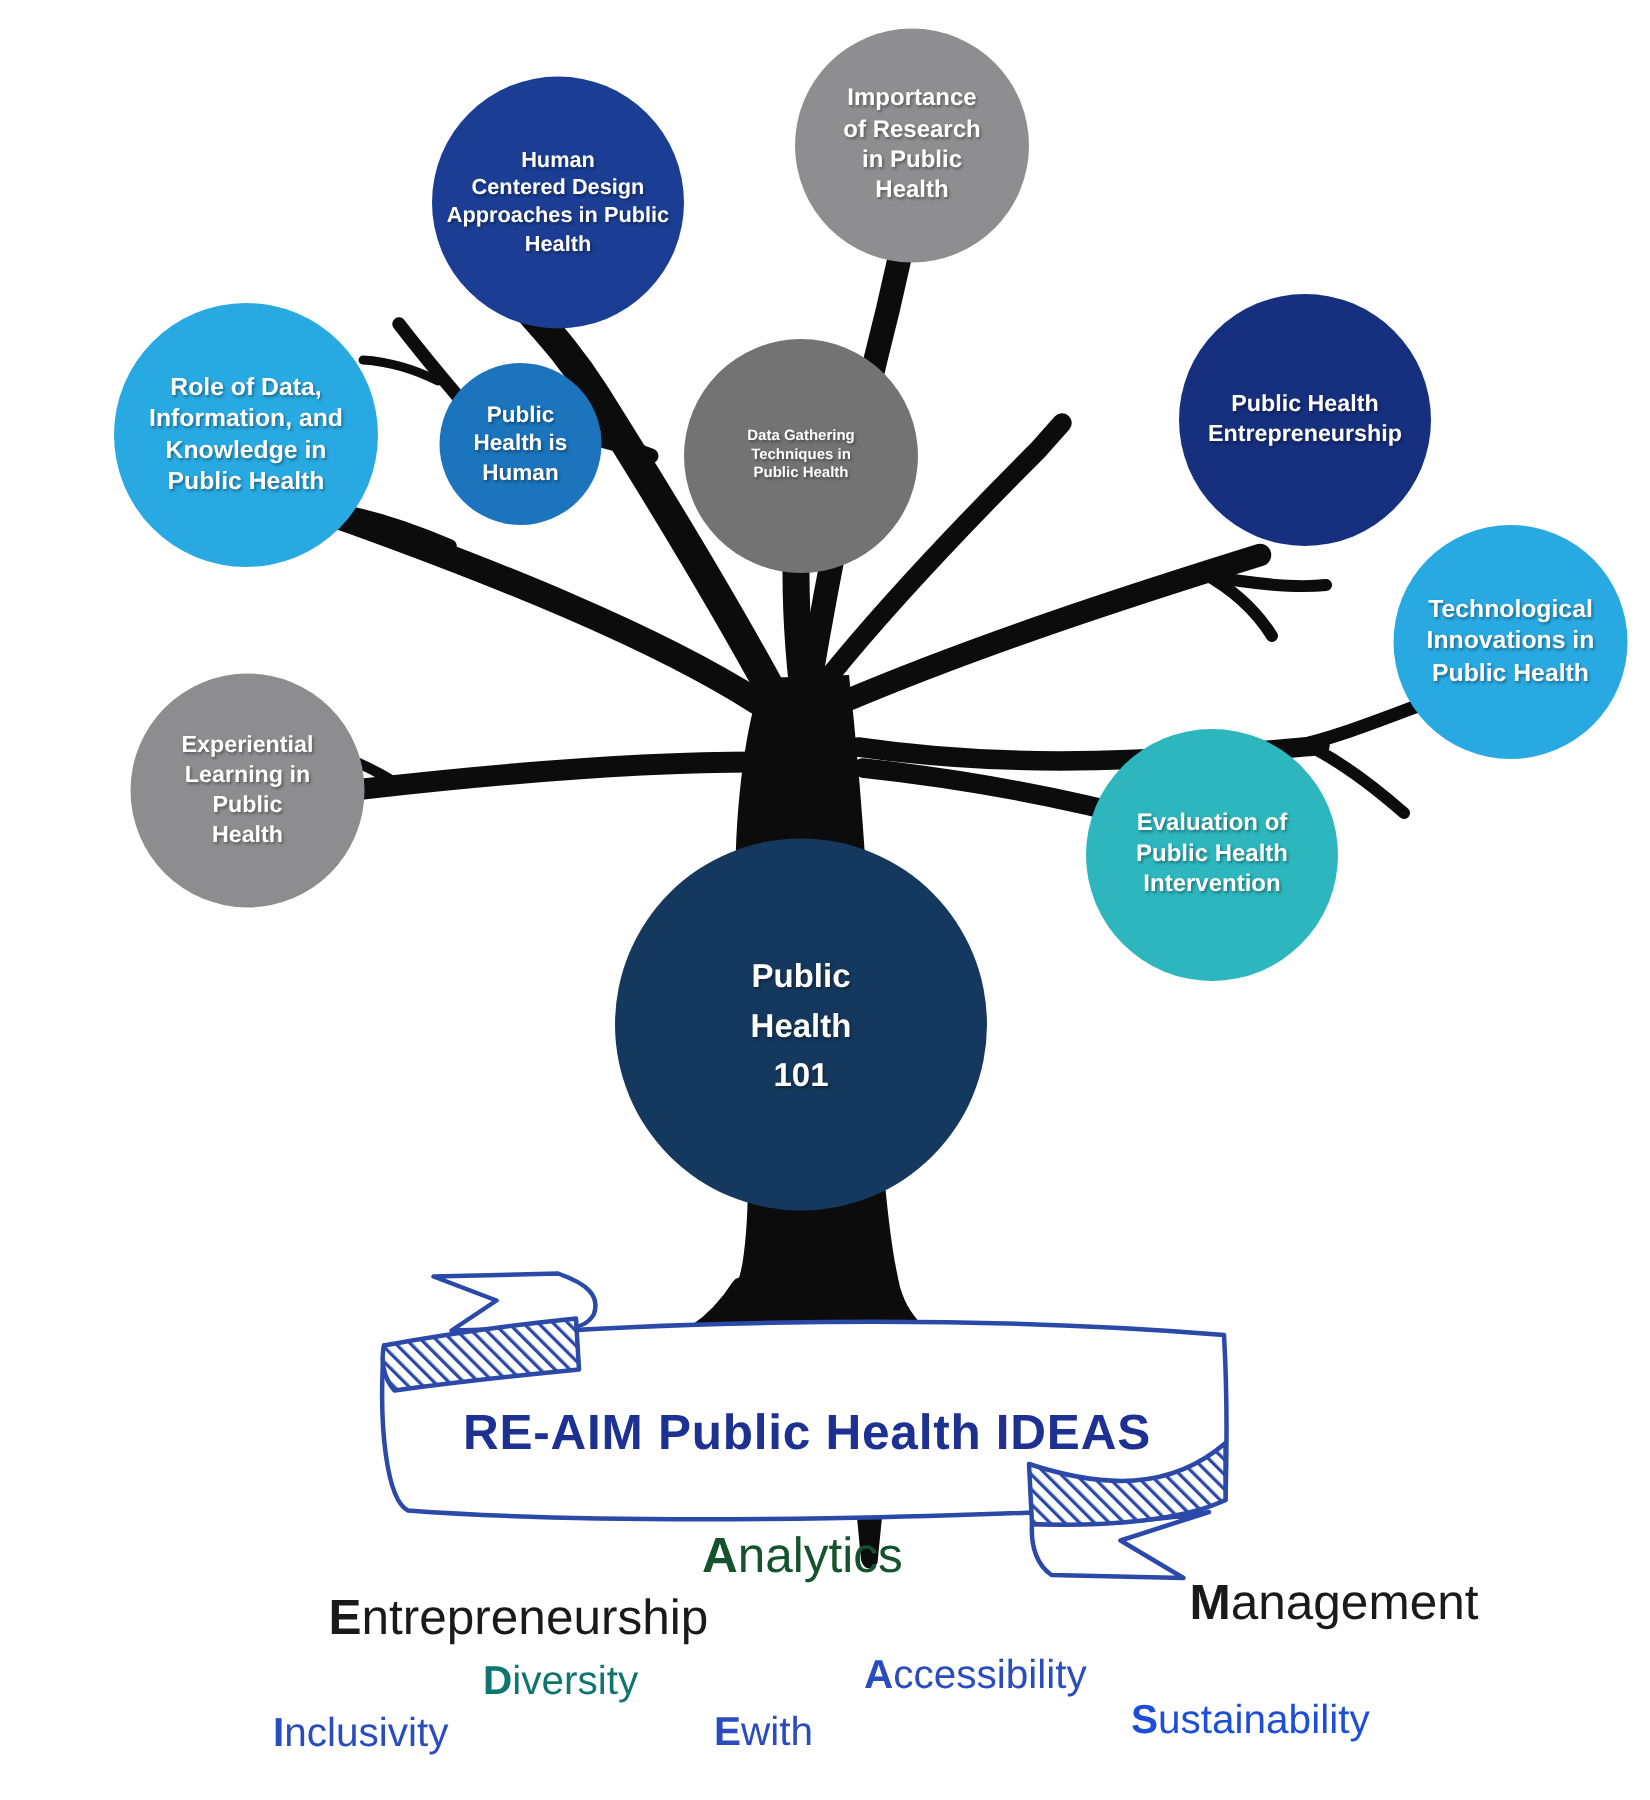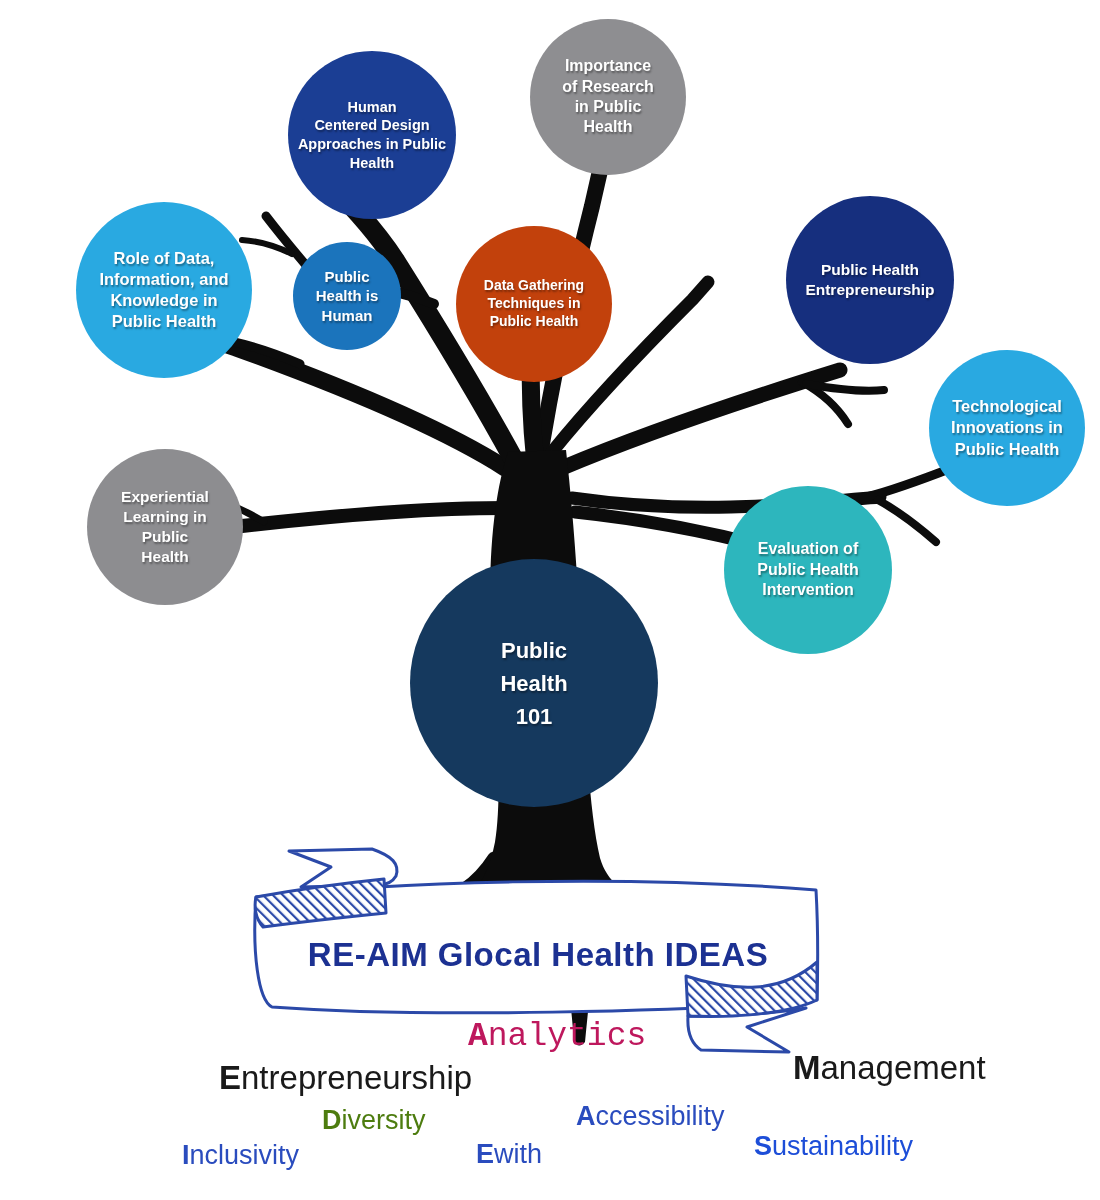--- a/index.html
+++ b/index.html
@@ -71,21 +71,21 @@
         <span>Public Health</span>
       </div>
   </div>
   <div class="bubble" style="left: 293px; top: 242px; width: 108px; height: 108px; font-size: 15px; background-color: rgb(27, 116, 188);">
     <div class="bl">
         <span>Public</span>
         <span>Health is</span>
         <span>Human</span>
       </div>
   </div>
-  <div class="bubble" style="left: 456px; top: 226px; width: 156px; height: 156px; font-size: 14px; background-color: #c2410c;">
+  <div class="bubble" style="left: 456px; top: 226px; width: 156px; height: 156px; font-size: 10px; background-color: #737373;">
     <div class="bl">
         <span>Data Gathering</span>
         <span>Techniques in</span>
         <span>Public Health</span>
       </div>
   </div>
   <div class="bubble" style="left: 786px; top: 196px; width: 168px; height: 168px; font-size: 15.5px; background-color: rgb(22, 47, 126);">
     <div class="bl">
         <span>Public Health</span>
         <span>Entrepreneurship</span>
@@ -129,24 +129,24 @@
       </pattern>
     </defs>
     <g stroke-width="3" stroke-linejoin="round">
       <path fill="#ffffff" d="M 289 851 L 372 849 C 392 856 400 864 396 876 C 392 883 386 885 378 885 L 301 887 L 331 867 Z" stroke="#2b49a8"></path>
       <path fill="#ffffff" d="M 256 897 C 390 882 620 874 816 890 C 818 925 818 965 817 1000 C 690 1012 420 1018 272 1007 C 258 1000 252 952 256 897 Z" stroke="#2b49a8"></path>
       <path fill="url(#hatch)" d="M 256 897 C 300 889 345 883 384 879 L 386 913 C 345 917 300 922 263 927 C 255 918 254 906 256 897 Z" stroke="#2b49a8"></path>
       <path fill="#ffffff" d="M 688 1016 C 687 1032 692 1044 701 1050 L 789 1052 L 747 1027 L 806 1008 C 770 1014 720 1017 688 1016 Z" stroke="#2b49a8"></path>
       <path fill="url(#hatch)" d="M 686 976 C 735 992 780 994 817 962 L 817 1000 C 790 1013 740 1018 688 1016 Z" stroke="#2b49a8"></path>
     </g>
   </svg>
-  <div class="banner-title" style="color: rgb(28, 49, 146);">RE-AIM Glocal Health IDEAS</div>
+  <div class="banner-title" style="color: rgb(28, 49, 146);">RE-AIM Public Health IDEAS</div>
 
-  <div class="word dark" style="left: 468px; top: 1017px; color: #be185d; font-family: Liberation Mono, monospace;"><b>A</b><span>nalytics</span></div>
+  <div class="word dark" style="left: 468px; top: 1017px; color: #14532d;"><b>A</b><span>nalytics</span></div>
   <div class="word dark" style="left: 793px; top: 1023px; color: rgb(26, 26, 26); margin-top: 25px;"><b>M</b><span>anagement</span></div>
   <div class="word dark" style="left: 219px; top: 1058px; color: rgb(26, 26, 26);"><b>E</b><span>ntrepreneurship</span></div>
-  <div class="word blue" style="left: 322px; top: 1104px; color: #4d7c0f;"><b>D</b><span>iversity</span></div>
+  <div class="word blue" style="left: 322px; top: 1104px; color: #0f766e;"><b>D</b><span>iversity</span></div>
   <div class="word blue" style="left: 576px; top: 1100px; color: rgb(42, 76, 190);"><b>A</b><span>ccessibility</span></div>
   <div class="word blue" style="left: 182px; top: 1139px; color: rgb(42, 76, 190);"><b>I</b><span>nclusivity</span></div>
   <div class="word blue" style="left: 476px; top: 1138px; color: rgb(42, 76, 190);"><b>E</b><span>with</span></div>
   <div class="word blue" style="left: 754px; top: 1130px; color: #1d4ed8;"><b>S</b><span>ustainability</span></div>
 
 </div>
 
 </body></html>

